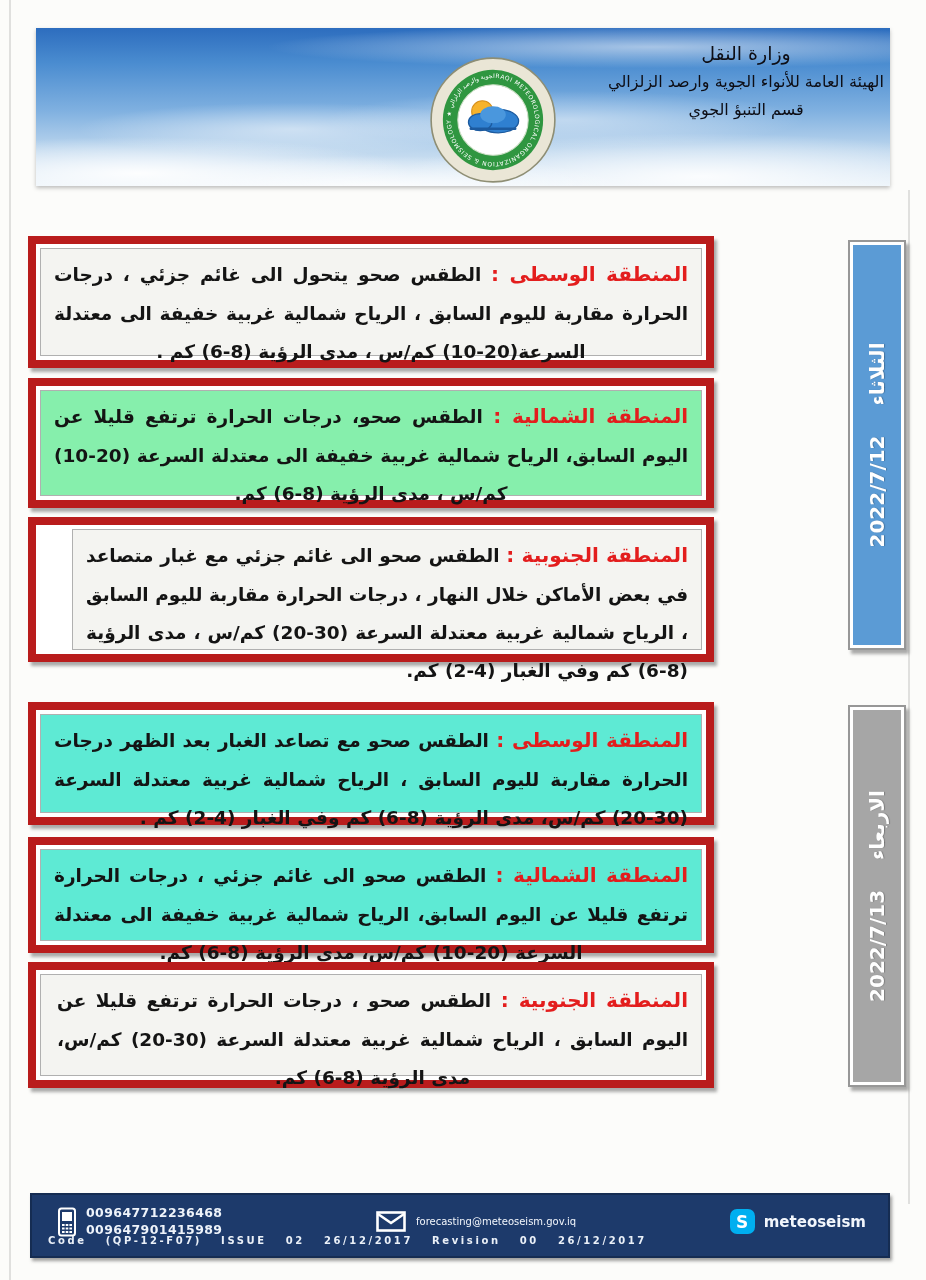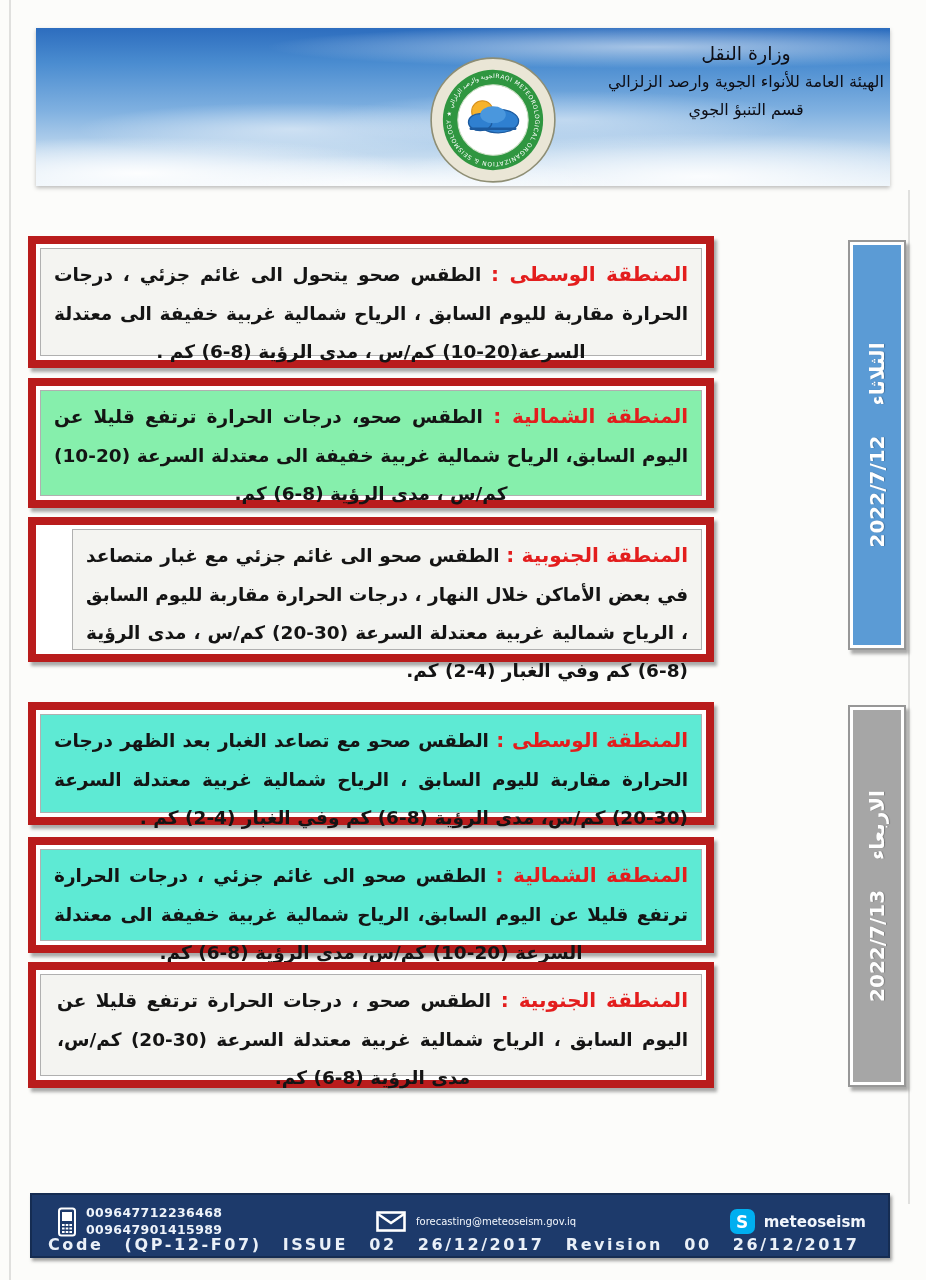--- a/index.html
+++ b/index.html
@@ -102,21 +102,21 @@
   .footer-phone { display:flex; align-items:center; gap:8px; }
   .phone-numbers { font-size:12.5px; line-height:1.3; letter-spacing:.4px; font-weight:bold; color:#eef3fa; }
   .footer-email { display:flex; align-items:center; gap:10px; font-size:10px; color:#f2f6fc; }
   .footer-skype { display:flex; align-items:center; gap:9px; font-size:15px; font-weight:bold; color:#f2f6fc; }
   .skype-badge {
     width:25px; height:25px; border-radius:7px; background:#00aff0;
     display:flex; align-items:center; justify-content:center;
     color:#fff; font-weight:bold; font-size:17px; font-family:"DejaVu Sans", sans-serif;
   }
   .footer-code {
-    padding:2px 14px 0 16px; font-size:16px; font-weight:bold;
+    padding:2px 14px 0 16px; font-size:10px; font-weight:bold;
     letter-spacing:2.6px; word-spacing:13px; color:#eaf0f8; white-space:nowrap;
   }
 </style>
 </head>
 <body>
 
 <div class="scan-edge left"></div>
 <div class="scan-edge right"></div>
 
 <div class="banner">

